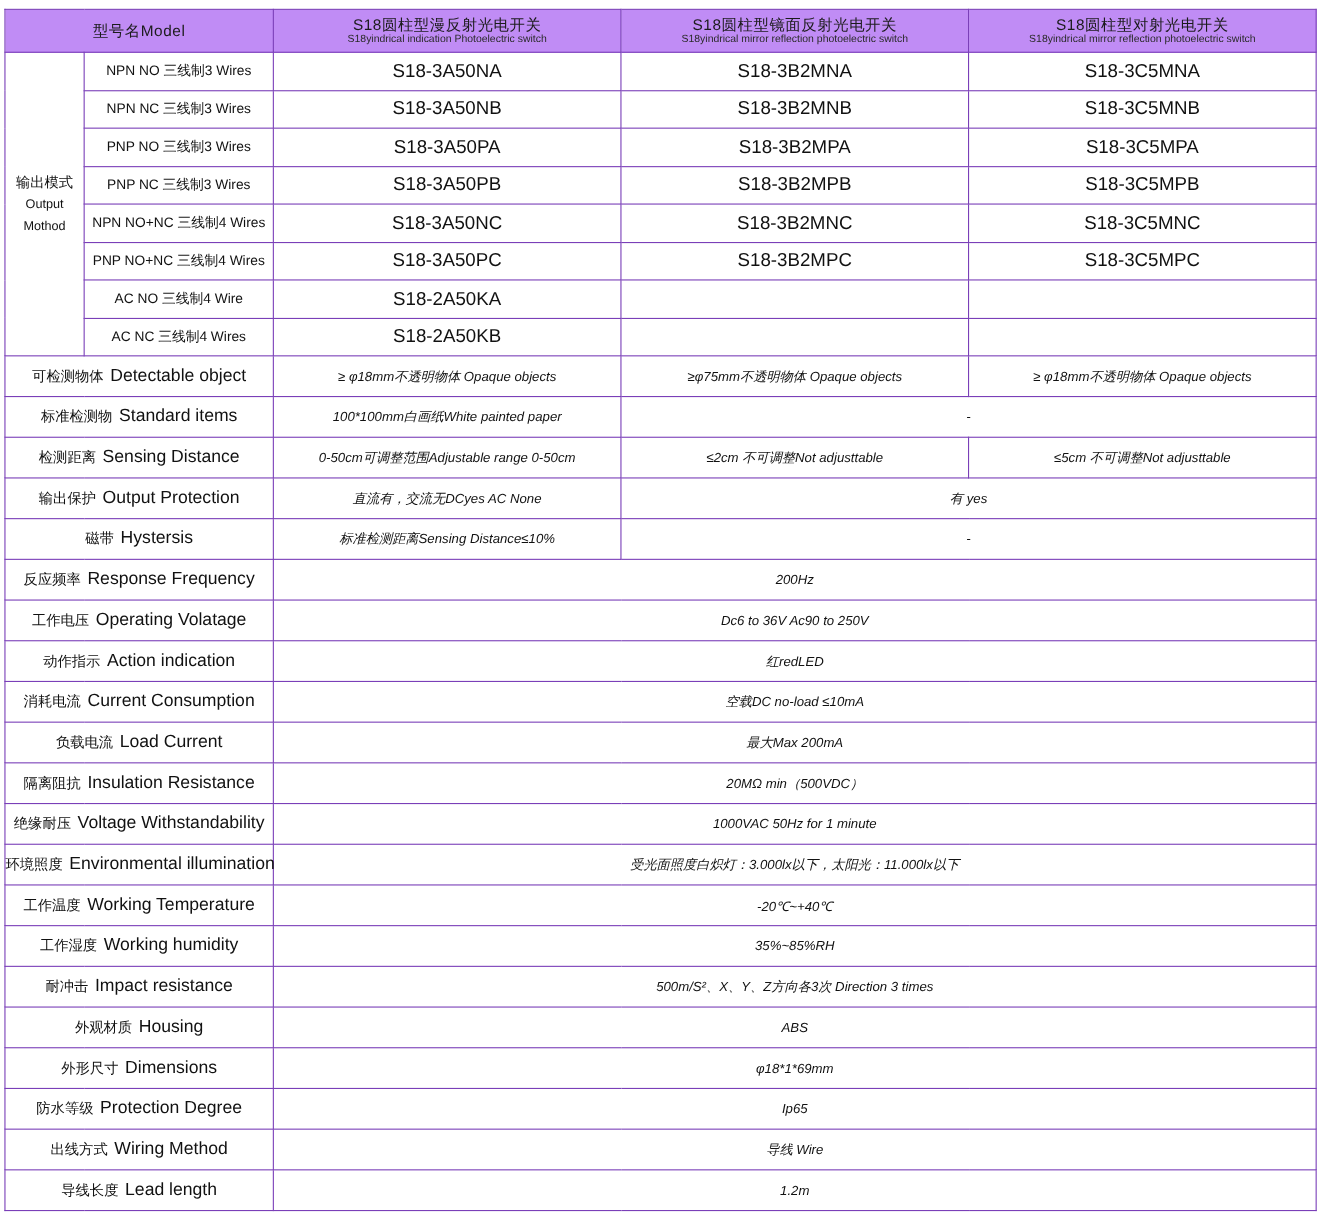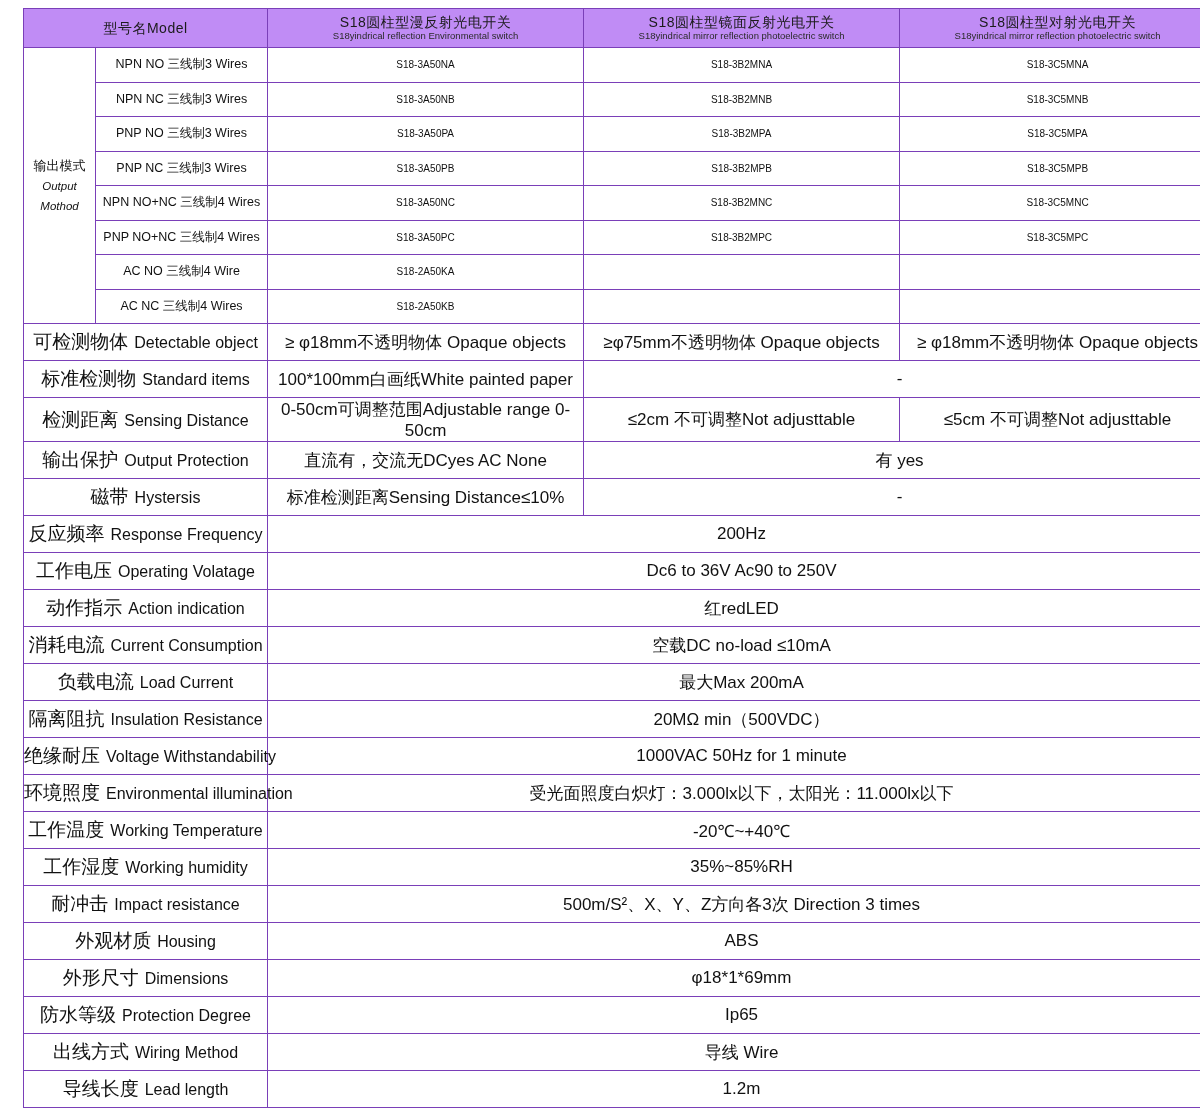--- a/index.html
+++ b/index.html
@@ -10,21 +10,20 @@
   body {
     font-family: "Liberation Sans", sans-serif;
     color: #111111;
   }
   .sheet {
     width: 1131px;
     height: 1118px;
     position: relative;
     box-sizing: border-box;
     padding: 8px 0 0 0;
-    margin-left: 19px;
   }
   table.spec {
     border-collapse: collapse;
     width: 1192px;
     margin: 0 4px;
     table-layout: fixed;
   }
   table.spec td, table.spec th {
     border: 1px solid #7a3fb8;
     padding: 0;
@@ -47,39 +46,40 @@
     font-size: 9.5px;
     line-height: 1.15;
     color: #2a2a2a;
   }
   .hdr-model .zh { font-size: 14px; }
   .row-label {
     text-align: left;
     padding-left: 8px;
     white-space: nowrap;
   }
-  .row-label .zh { font-size: 19px; }
+  .row-label .zh { font-size: 13px; }
   .row-label .en { font-size: 16px; padding-left: 6px; }
 
   .out-mode {
     font-size: 13px;
     line-height: 1.7;
   }
-  .out-mode .en { font-size: 11.5px; font-style: italic; }
+  .out-mode .en { font-size: 11.5px; }
 
   .mode-cell {
     font-size: 12.5px;
     text-align: center;
     white-space: nowrap;
   }
   .val {
-    font-size: 10px;
+    font-size: 17px;
   }
   .val-sm {
-    font-size: 17px;
+    font-size: 12px;
+    font-style: italic;
   }
   tr.mode-row td { height: 33.5px; }
   tr.spec-row td { height: 36px; }
 </style>
 </head>
 <body>
 
 <div class="sheet">
   <table class="spec">
     <colgroup>
@@ -89,21 +89,21 @@
       <col style="width:316px">
       <col style="width:316px">
     </colgroup>
     <tbody id="table-body">
         <tr>
           <td class="hdr hdr-model" colspan="2">
             <div class="zh">型号名Model</div>
           </td>
           <td class="hdr">
             <div class="zh">S18圆柱型漫反射光电开关</div>
-            <div class="en">S18yindrical reflection Environmental switch</div>
+            <div class="en">S18yindrical indication Photoelectric switch</div>
           </td>
           <td class="hdr">
             <div class="zh">S18圆柱型镜面反射光电开关</div>
             <div class="en">S18yindrical mirror reflection photoelectric switch</div>
           </td>
           <td class="hdr">
             <div class="zh">S18圆柱型对射光电开关</div>
             <div class="en">S18yindrical mirror reflection photoelectric switch</div>
           </td>
         </tr>

